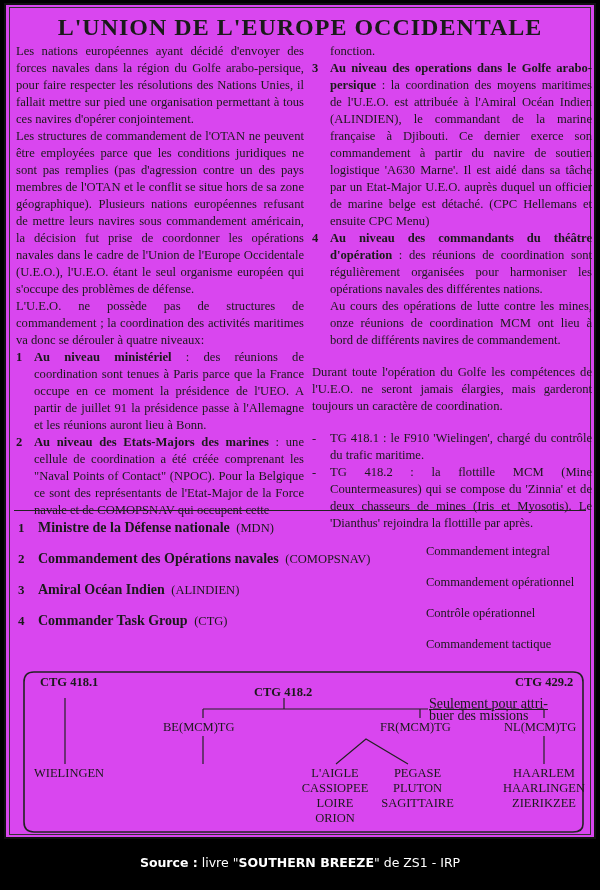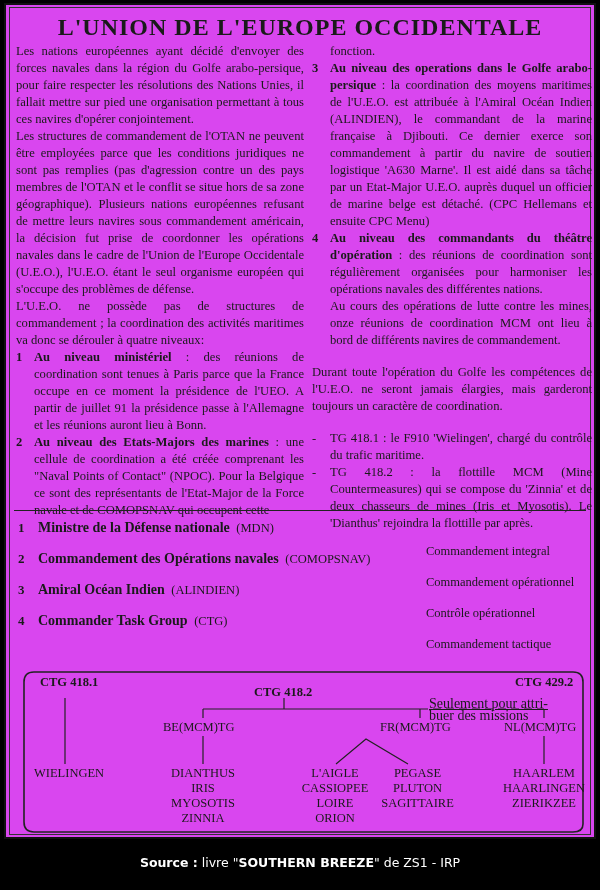--- a/index.html
+++ b/index.html
@@ -139,26 +139,20 @@
         </svg>
         <span class="lbl b" style="left:20px;top:7px">CTG 418.1</span>
         <span class="lbl b" style="left:234px;top:17px">CTG 418.2</span>
         <span class="lbl b" style="left:495px;top:7px">CTG 429.2</span>
         <span class="note" style="left:409px;top:31px;text-decoration:underline">Seulement pour attri-</span>
         <span class="note" style="left:409px;top:43px">buer des missions</span>
         <span class="lbl" style="left:143px;top:52px">BE(MCM)TG</span>
         <span class="lbl" style="left:360px;top:52px">FR(MCM)TG</span>
         <span class="lbl" style="left:484px;top:52px">NL(MCM)TG</span>
         <span class="lbl" style="left:14px;top:98px">WIELINGEN</span>
-        <div class="ships" style="left:143px;top:98px;width:80px">
-          <div>DIANTHUS</div>
-            <div>IRIS</div>
-            <div>MYOSOTIS</div>
-            <div>ZINNIA</div>
-        </div>
         <div class="ships" style="left:275px;top:98px;width:80px">
           <div>L'AIGLE</div>
             <div>CASSIOPEE</div>
             <div>LOIRE</div>
             <div>ORION</div>
         </div>
         <div class="ships" style="left:480px;top:98px;width:88px">
           <div>HAARLEM</div>
             <div>HAARLINGEN</div>
             <div>ZIERIKZEE</div>

